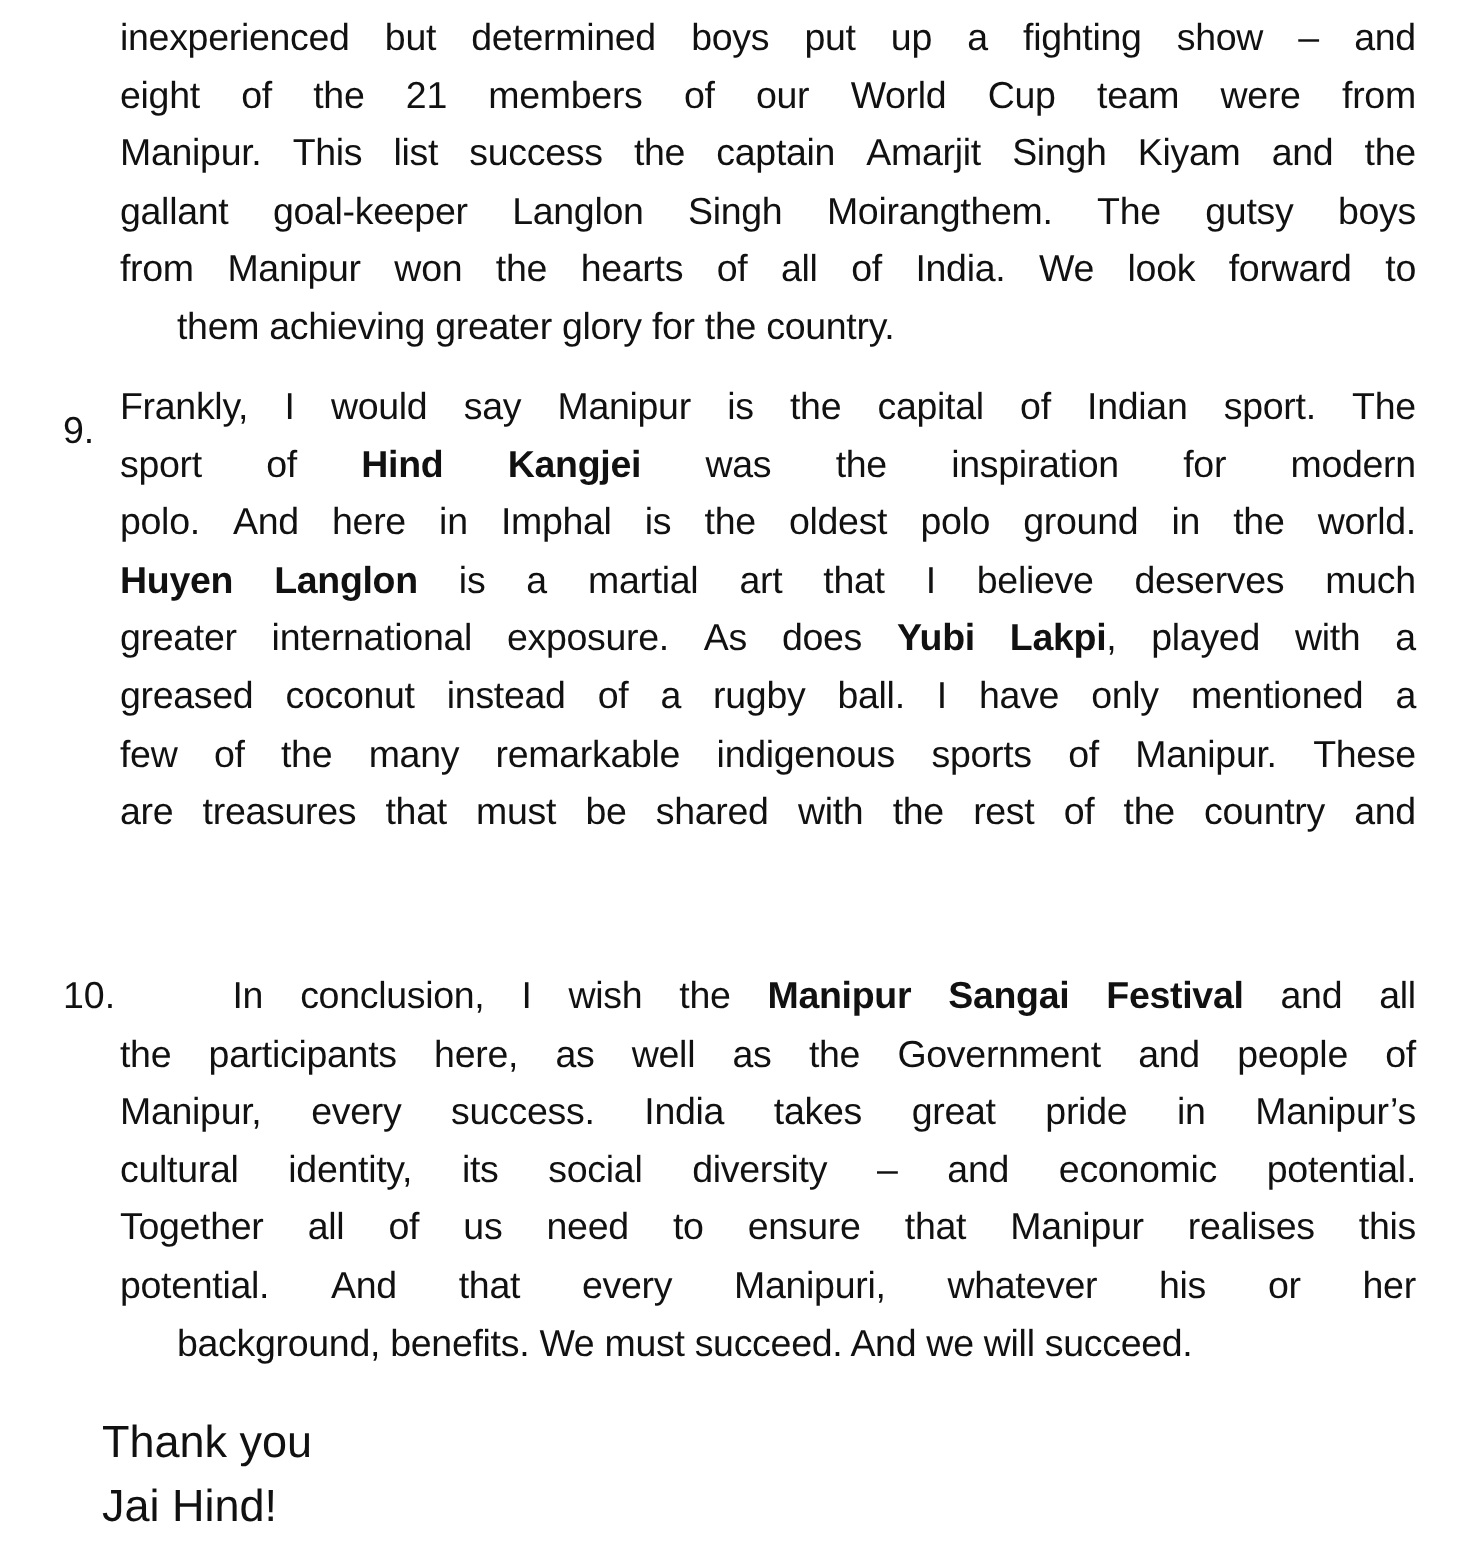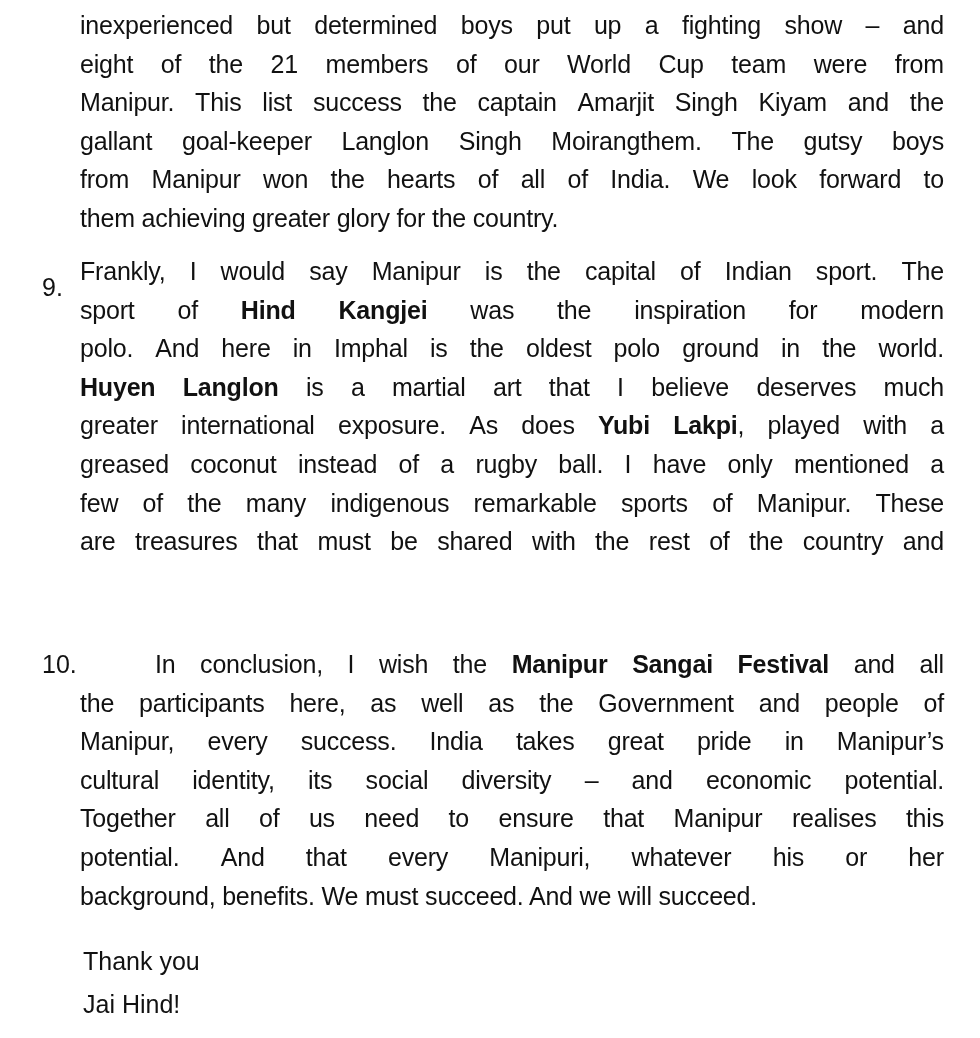--- a/index.html
+++ b/index.html
@@ -34,32 +34,33 @@
     }
     .para .line {
       display: block;
       text-align: justify;
       text-align-last: justify;
       white-space: nowrap;
       height: 38.6px;
     }
     .para .line.last {
       text-align-last: left;
+      margin-left: 38px;
     }
     .num {
       position: absolute;
       left: 42px;
       font-size: 25px;
       line-height: 38.6px;
     }
     b { font-weight: bold; }
     .closing {
       position: absolute;
-      left: 83px;
-      font-size: 25px;
+      left: 68px;
+      font-size: 30px;
       line-height: 43px;
     }
     .justify-line {
       display: flex;
       justify-content: space-between;
       white-space: nowrap;
     }
     .justify-line > span { white-space: pre; }
   </style>
 </head>
@@ -215,22 +216,22 @@
         <span><span>have</span></span>
         <span><span>only</span></span>
         <span><span>mentioned</span></span>
         <span><span>a</span></span>
       </div>
     <div class="justify-line">
         <span><span>few</span></span>
         <span><span>of</span></span>
         <span><span>the</span></span>
         <span><span>many</span></span>
+        <span><span>remarkable</span></span>
         <span><span>indigenous</span></span>
-        <span><span>remarkable</span></span>
         <span><span>sports</span></span>
         <span><span>of</span></span>
         <span><span>Manipur.</span></span>
         <span><span>These</span></span>
       </div>
     <div class="justify-line">
         <span><span>are</span></span>
         <span><span>treasures</span></span>
         <span><span>that</span></span>
         <span><span>must</span></span>

